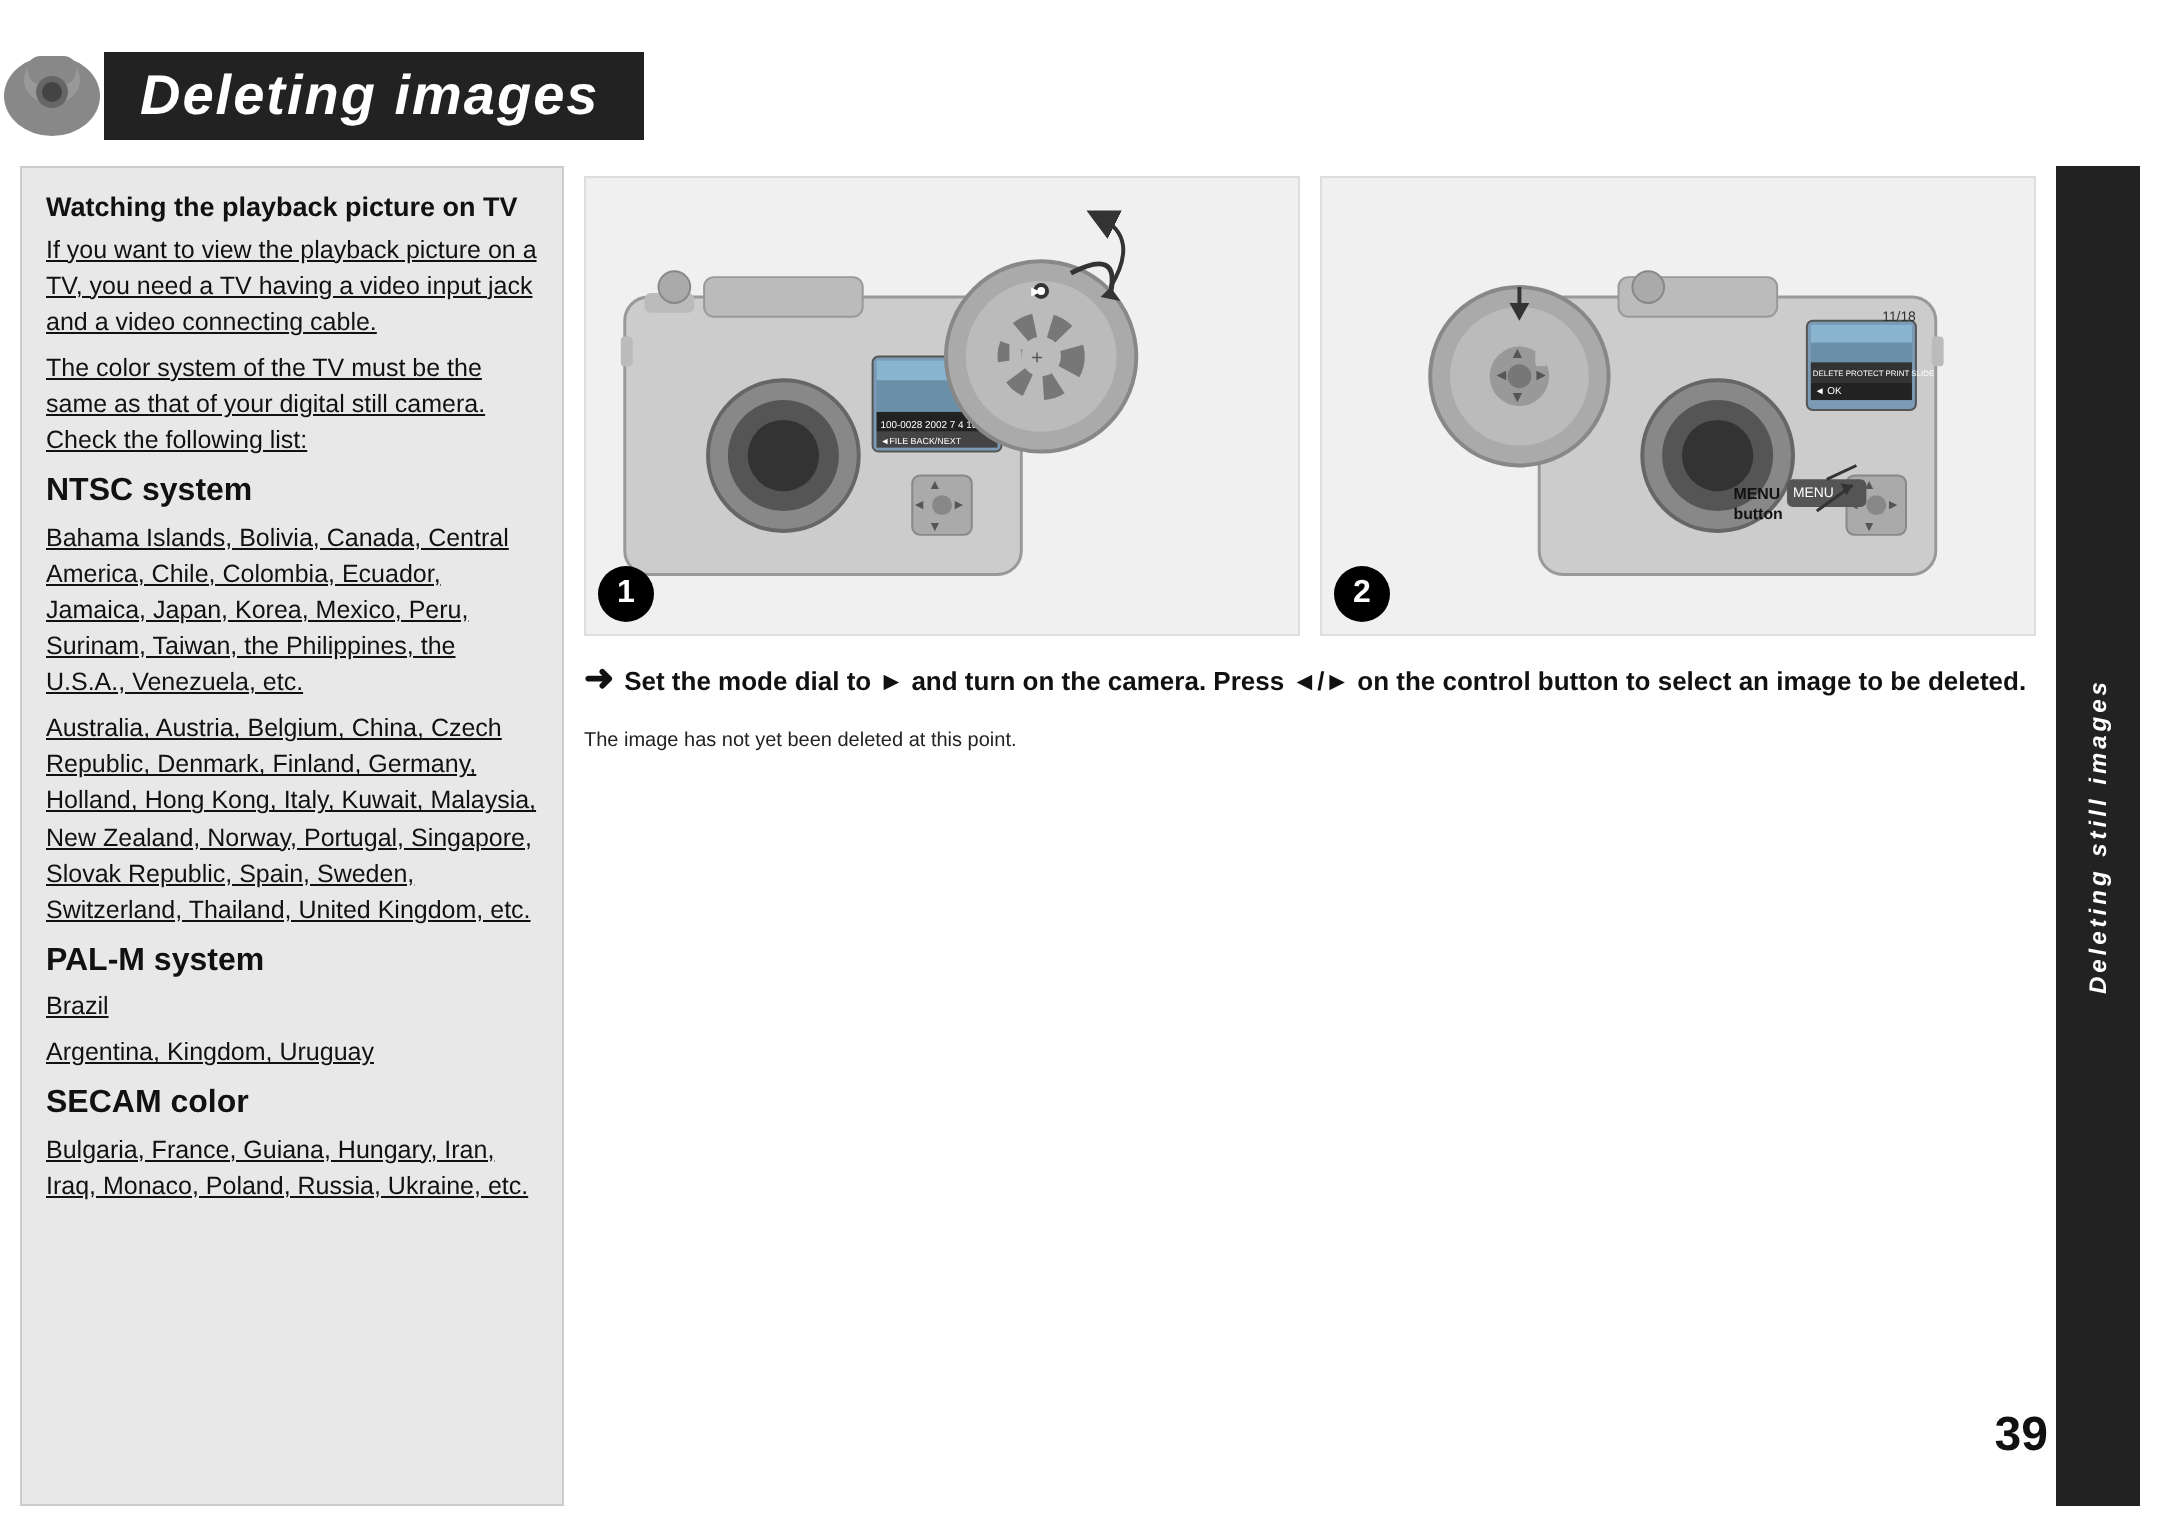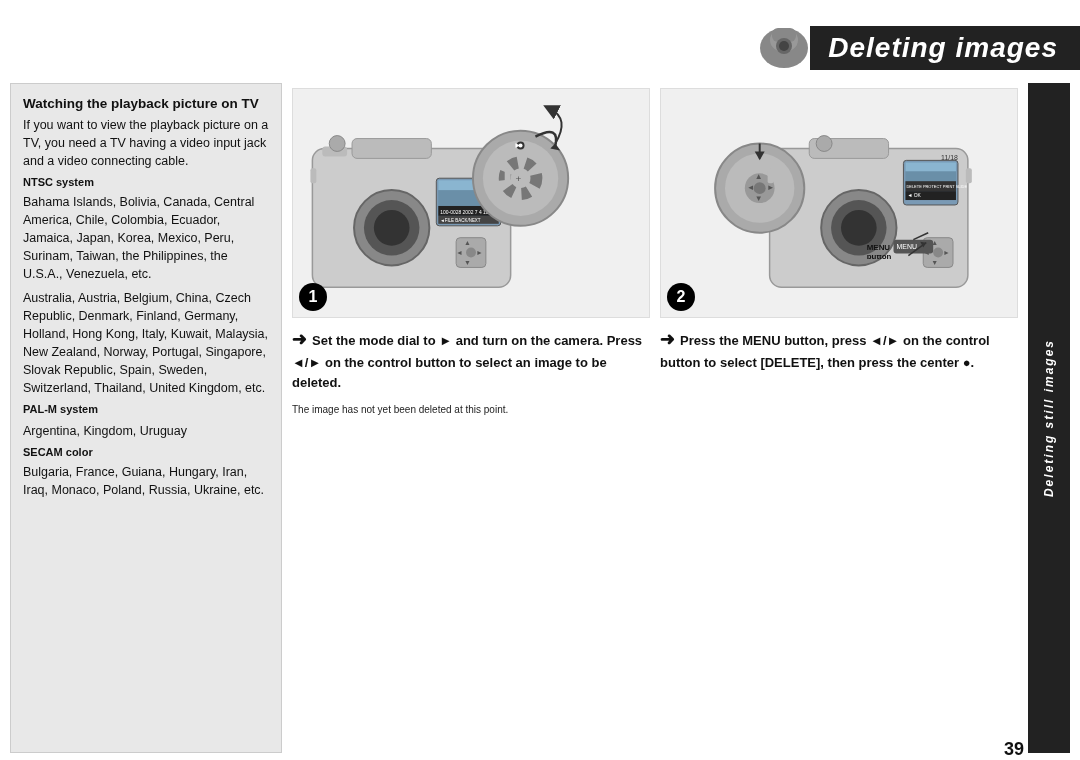--- a/index.html
+++ b/index.html
@@ -8,21 +8,21 @@
       height: 760px;
       background: #fff;
       font-family: Arial, Helvetica, sans-serif;
       font-size: 13px;
       overflow: hidden;
       position: relative;
     }
 
     
     .page-title-area {
-      text-align: right;
+      text-align: left;
       padding: 18px 0 10px 0;
       position: relative;
     }
     .page-title-text {
       display: inline-block;
       background: #222;
       color: #fff;
       font-size: 28px;
       font-style: italic;
       font-weight: bold;
@@ -47,28 +47,29 @@
       background: #e8e8e8;
       border: 1px solid #ccc;
       padding: 10px 12px;
       font-size: 12.5px;
       line-height: 1.45;
       color: #111;
       overflow: hidden;
     }
     .left-sidebar .section-title {
       font-weight: bold;
-      font-size: 11px;
+      font-size: 16px;
       margin-bottom: 2px;
     }
     .left-sidebar .section-title.first {
       font-size: 13.5px;
     }
     .left-sidebar p {
       margin-bottom: 5px;
+      text-decoration: underline;
     }
     .left-sidebar .subsection {
       margin-bottom: 4px;
     }
 
     
     .center-content {
       flex: 1;
       padding: 0 10px;
       display: flex;
@@ -154,23 +155,23 @@
       white-space: nowrap;
       line-height: 1.2;
     }
     .right-sidebar-text span {
       font-style: italic;
     }
 
     
     .page-number {
       position: absolute;
-      bottom: 0;
+      bottom: 28px;
       right: 56px;
-      font-size: 18px;
+      font-size: 24px;
       font-weight: bold;
       color: #111;
     }
 
     
     .camera-svg {
       width: 100%;
       height: 100%;
     }
   </style>
@@ -189,30 +190,32 @@
     </svg>
     <div class="page-title-text">Deleting images</div>
   </div>
 </div>
 
 <div class="main-content">
 
   <div class="left-sidebar">
     <div class="section-title first">Watching the playback picture on TV</div>
     <p>If you want to view the playback picture on a TV, you need a TV having a video input jack and a video connecting cable.</p>
+    <p>The color system of the TV must be the same as that of your digital still camera. Check the following list:</p>
 
     <div class="subsection">
       <div class="section-title">NTSC system</div>
       <p>Bahama Islands, Bolivia, Canada, Central America, Chile, Colombia, Ecuador, Jamaica, Japan, Korea, Mexico, Peru, Surinam, Taiwan, the Philippines, the U.S.A., Venezuela, etc.</p>
     </div>
     <div class="subsection">
       <p>Australia, Austria, Belgium, China, Czech Republic, Denmark, Finland, Germany, Holland, Hong Kong, Italy, Kuwait, Malaysia, New Zealand, Norway, Portugal, Singapore, Slovak Republic, Spain, Sweden, Switzerland, Thailand, United Kingdom, etc.</p>
     </div>
     <div class="subsection">
       <div class="section-title">PAL-M system</div>
+      <p>Brazil</p>
     </div>
     <div class="subsection">
       <p>Argentina, Kingdom, Uruguay</p>
     </div>
     <div class="subsection">
       <div class="section-title">SECAM color</div>
       <p>Bulgaria, France, Guiana, Hungary, Iran, Iraq, Monaco, Poland, Russia, Ukraine, etc.</p>
     </div>
   </div>
 
@@ -348,23 +351,20 @@
       </div>
 
     </div>
 
     <div class="instructions-row">
 
       <div class="instruction-box">
         <span style="font-size:18px; font-weight:bold;">➜ </span><span>Set the mode dial to ► and turn on the camera. Press ◄/► on the control button to select an image to be deleted.</span>
       </div>
 
-      <div class="instruction-box">
-        <span style="font-size:18px; font-weight:bold;">➜ </span><span>Press the MENU button, press ◄/► on the control button to select [DELETE], then press the center ●.</span>
-      </div>
 
     </div>
 
     <div class="note-text">The image has not yet been deleted at this point.</div>
 
   </div>
 
   <div class="right-sidebar">
     <div class="right-sidebar-text">
       <span>Deleting still images</span>

